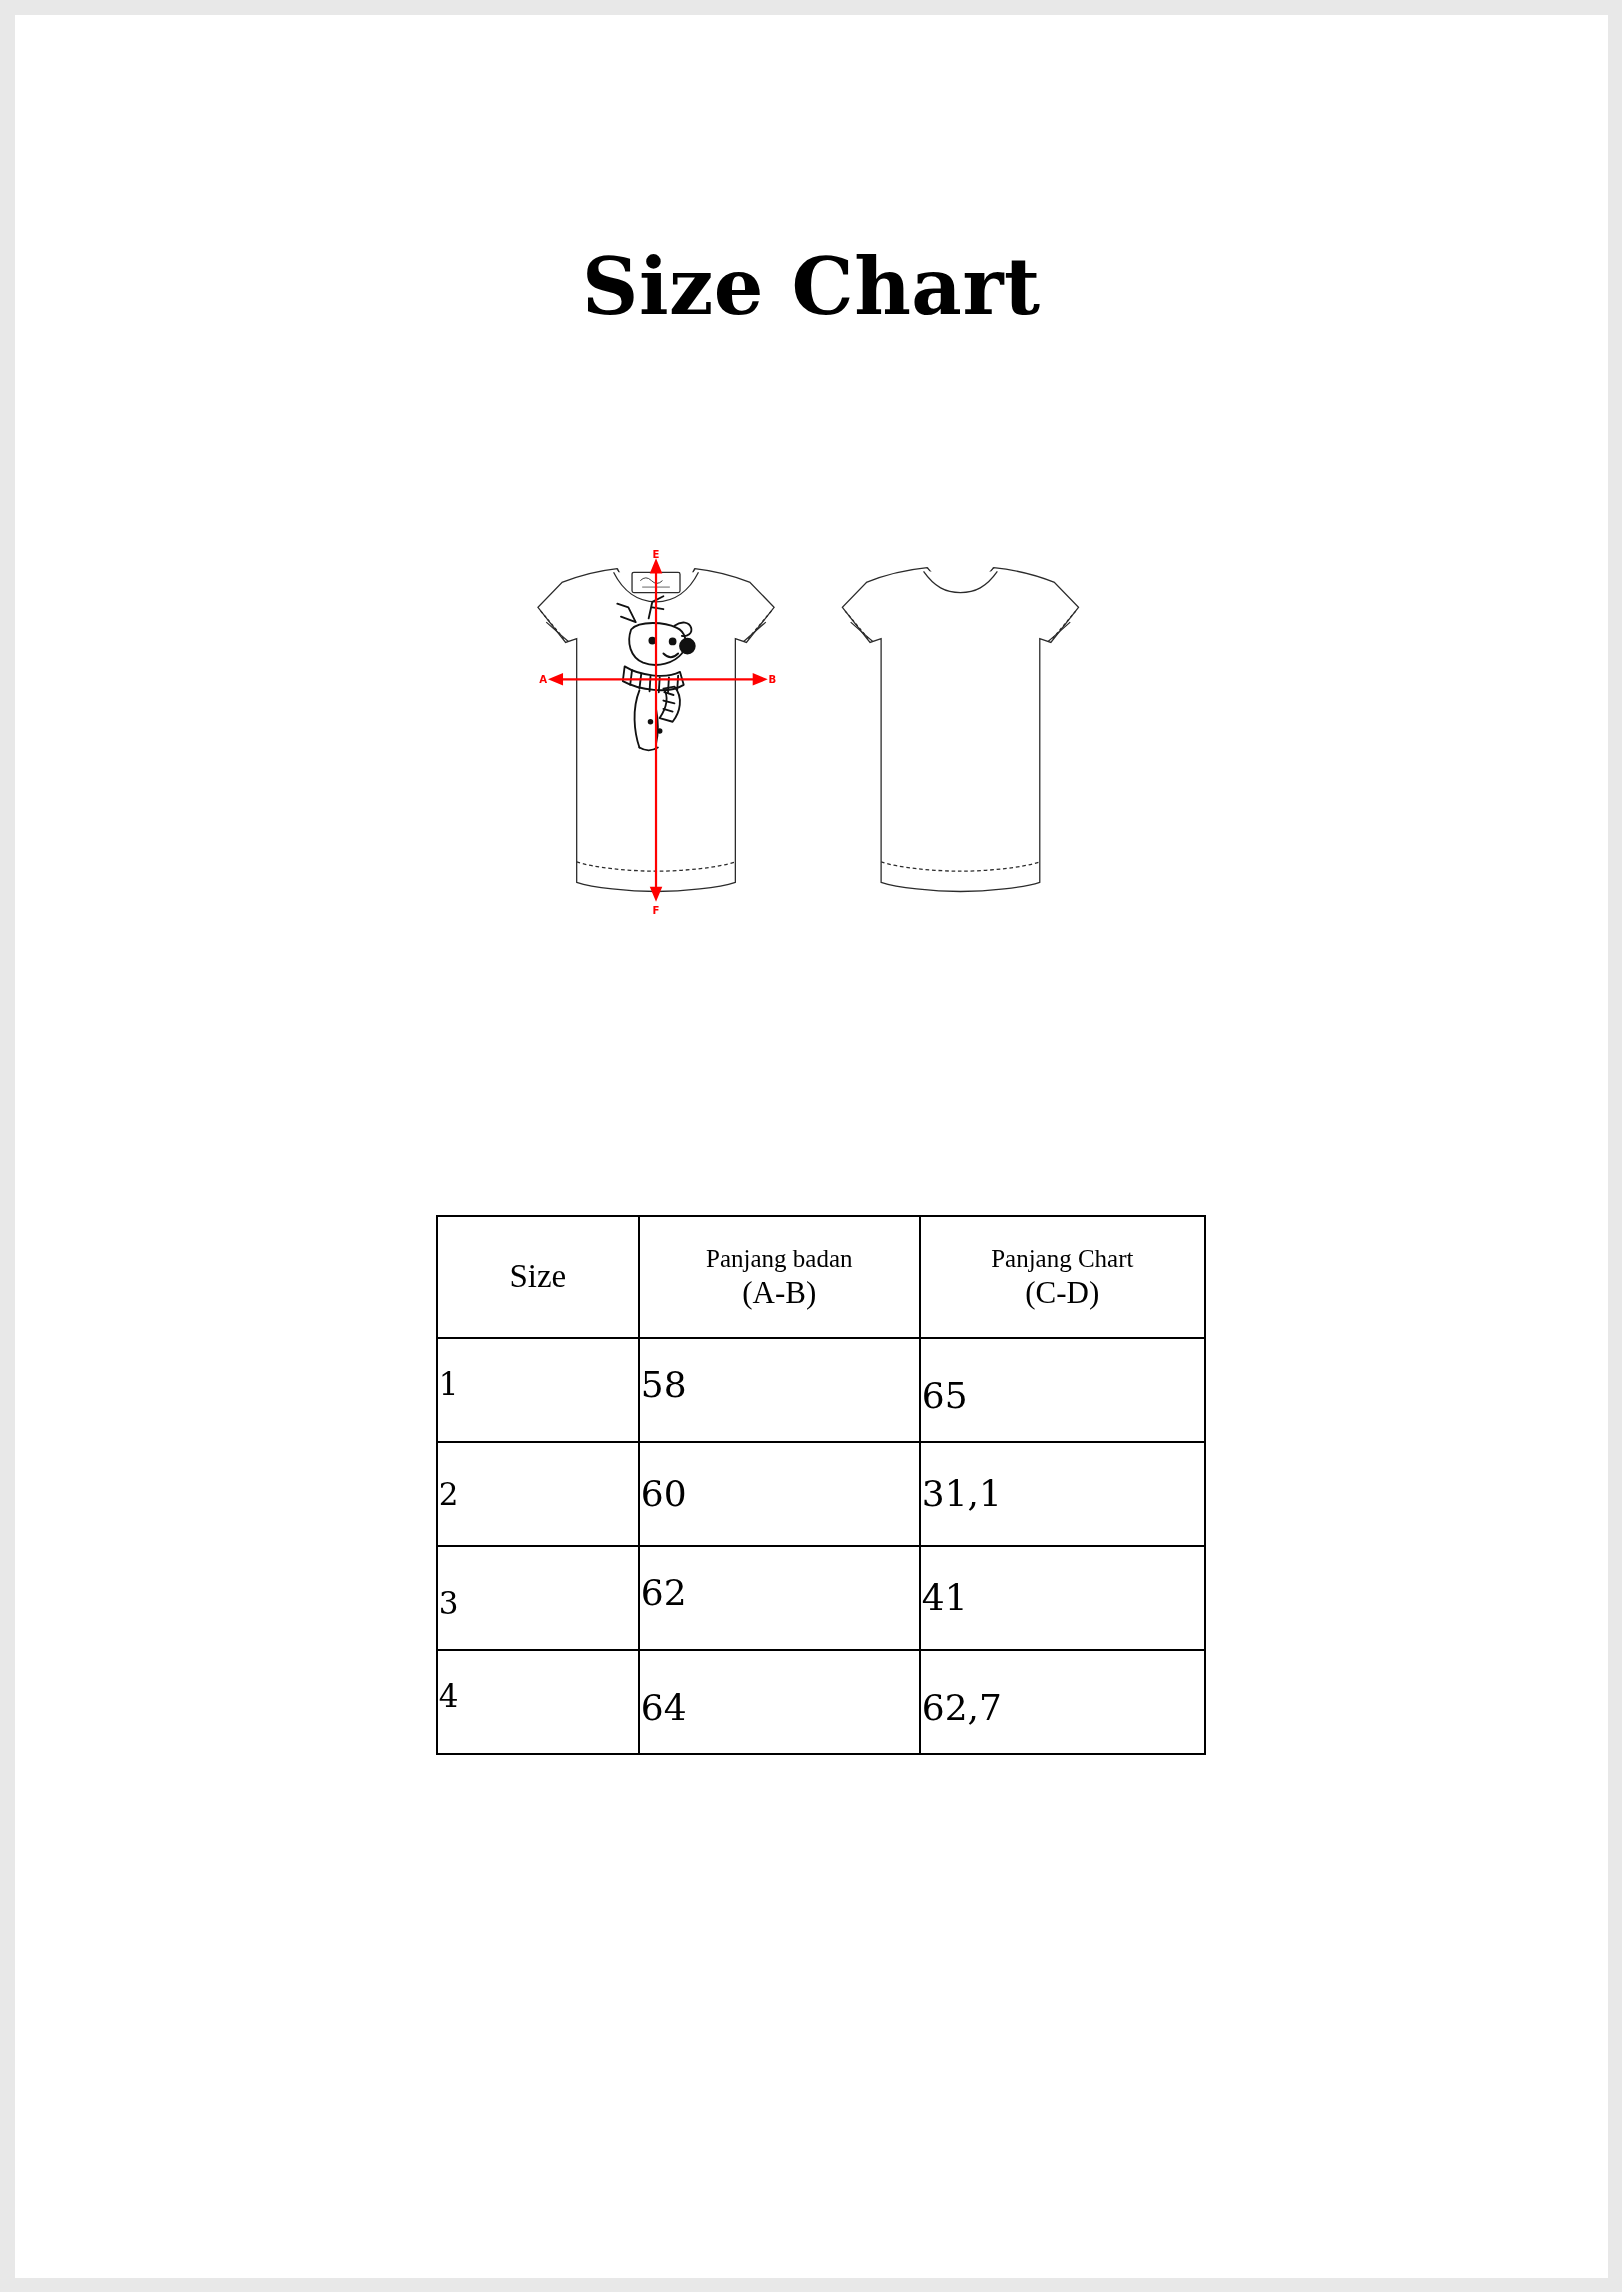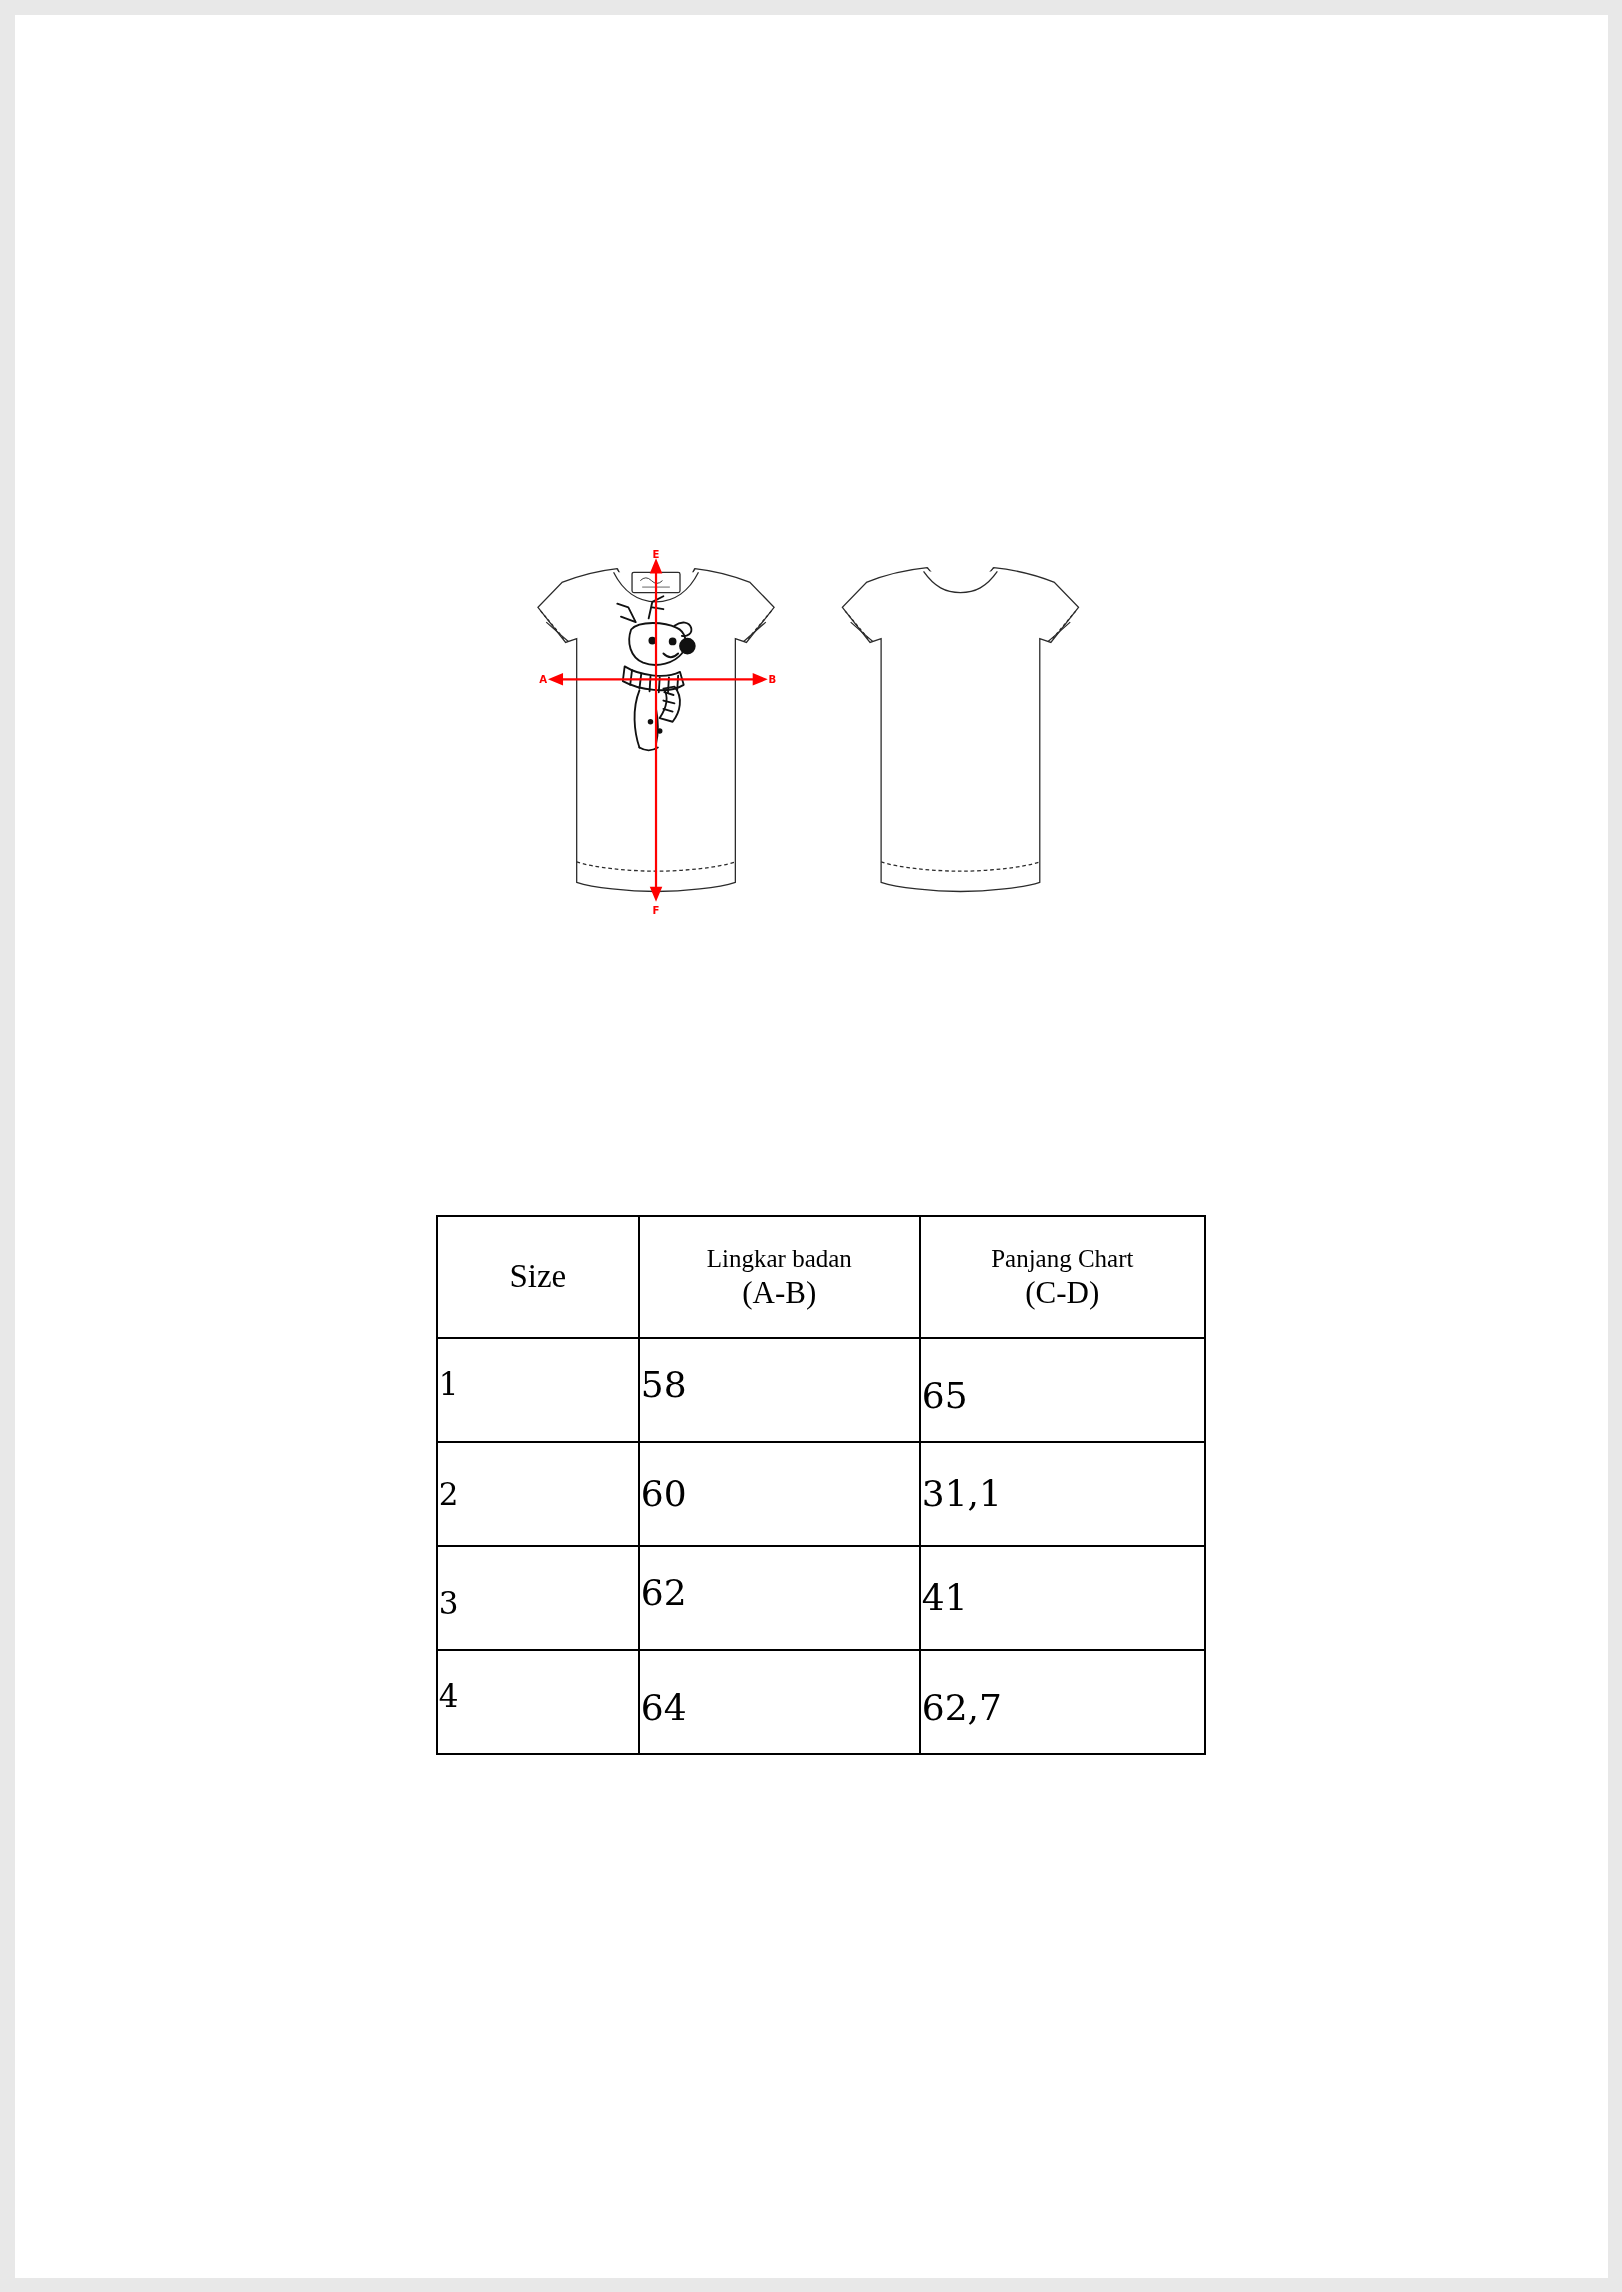--- a/index.html
+++ b/index.html
@@ -108,20 +108,21 @@
   
   .j-up   { position: relative; top: -5.5px; }
   .j-down { position: relative; top: 5.5px; }
 </style>
 </head>
 <body>
 
 <div class="page">
 
   <div class="title-block">
+    <div class="title-main">Size Chart</div>
   </div>
 
   <div class="shirts">
     <svg class="shirt-svg" width="738" height="397" viewBox="0 0 800 430">
 
       <g fill="#ffffff" stroke="#2b2b2b" stroke-width="1.4">
 
         <path d="M130,35 C150,27 172,22 190,20 C198,36 214,46 232,46 C250,46 266,36 274,20
                  C292,22 314,27 334,35 L360,62 L330,100 L318,96 L318,360
                  C300,366 262,370 232,370 C202,370 164,366 146,360 L146,96 L134,100 L104,62 Z"></path>
@@ -198,21 +199,21 @@
       </g>
     </svg>
   </div>
 
   <div class="table-wrap">
     <table class="size-table">
       <thead>
         <tr>
           <th class="size-head" style="width:198px;">Size</th>
           <th style="width:277px;">
-            <span class="hdr-main">Lingkar badan</span>
+            <span class="hdr-main">Panjang badan</span>
             <span class="hdr-sub">(A-B)</span>
           </th>
           <th style="width:281px;">
             <span class="hdr-main">Panjang Chart</span>
             <span class="hdr-sub">(C-D)</span>
           </th>
         </tr>
       </thead>
       <tbody>
         <tr>

